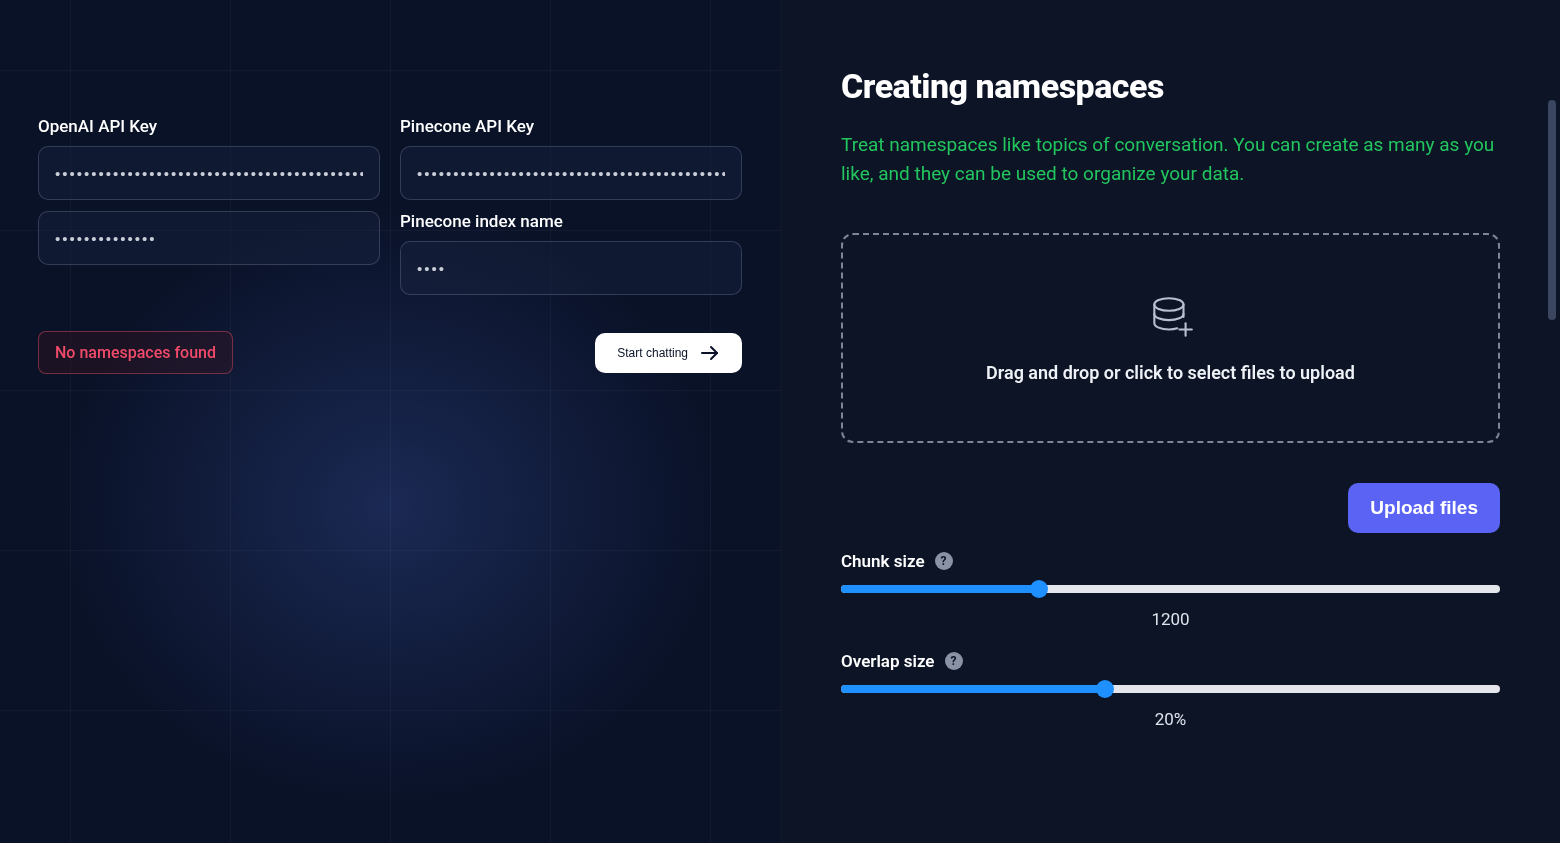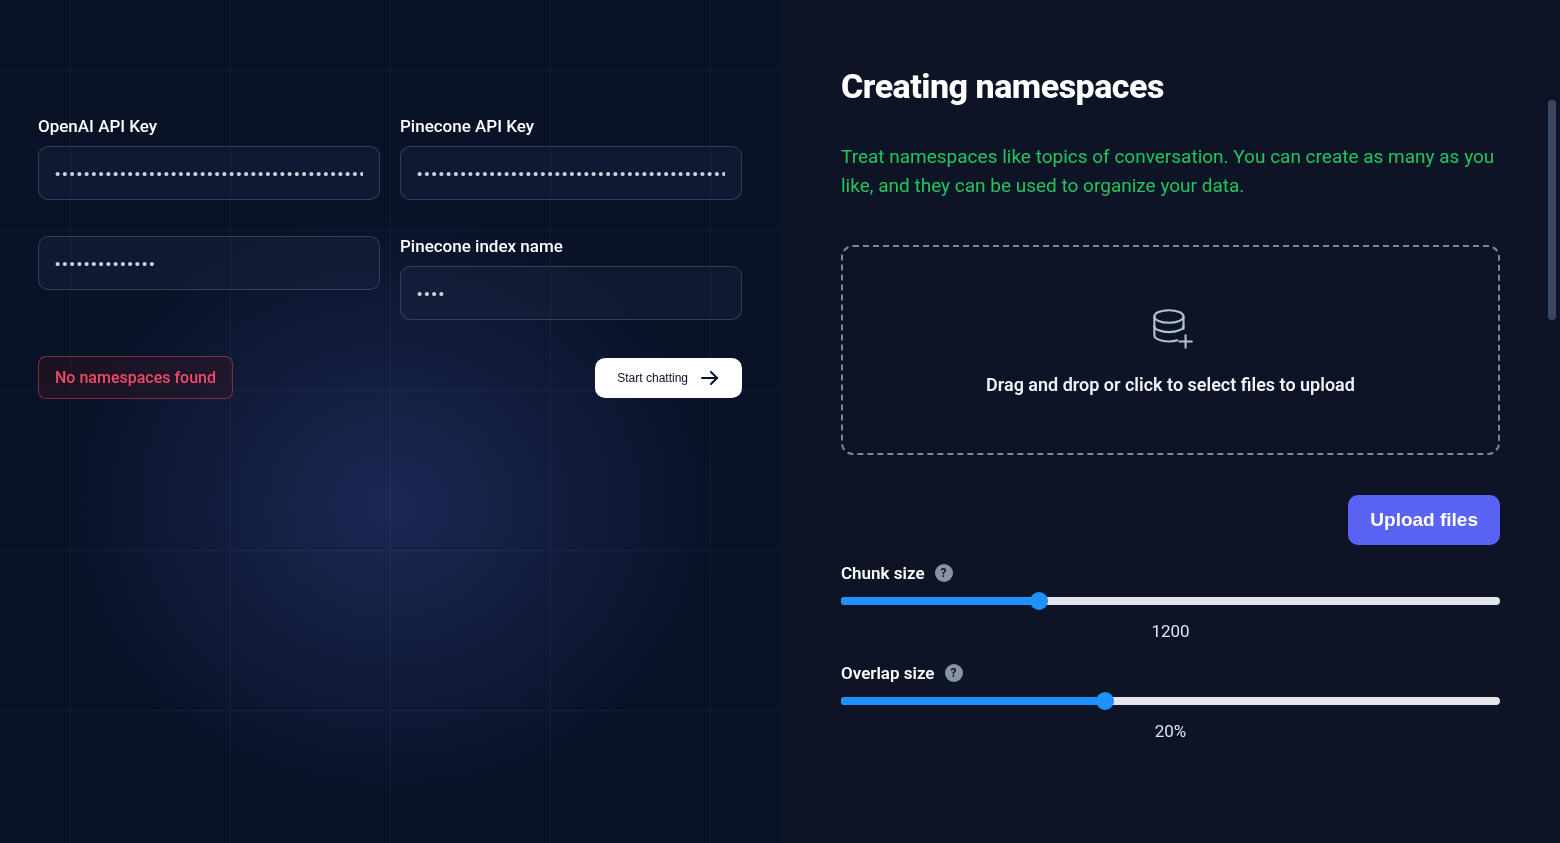--- a/index.html
+++ b/index.html
@@ -47,21 +47,21 @@
     top: 100px;
     width: 8px;
     height: 220px;
     background: #3a4560;
     border-radius: 4px;
   }
   
   .form-grid {
     display: grid;
     grid-template-columns: 1fr 1fr;
-    gap: 36px 20px;
+    gap: 11px 20px;
     position: relative;
     z-index: 1;
     margin-top: 100px;
   }
   .field-label {
     font-size: 17px;
     font-weight: 500;
     color: #fff;
     margin-bottom: 10px;
     display: block;
@@ -110,21 +110,21 @@
     cursor: pointer;
   }
   .arrow-icon {
     display: inline-flex;
   }
   
   .heading {
     font-size: 34px;
     font-weight: 800;
     letter-spacing: -0.5px;
-    margin-bottom: 36px;
+    margin-bottom: 24px;
   }
   .description {
     font-size: 19px;
     line-height: 1.55;
     color: #22c55e;
     margin-bottom: 44px;
   }
   .dropzone {
     border: 2px dashed rgba(200,210,230,0.6);
     border-radius: 12px;

